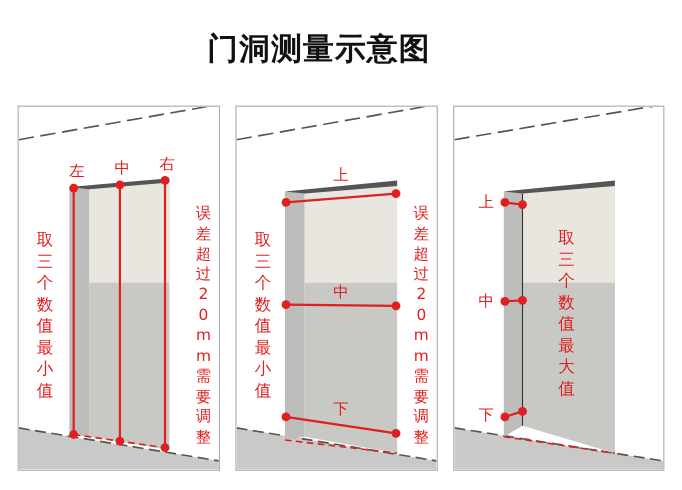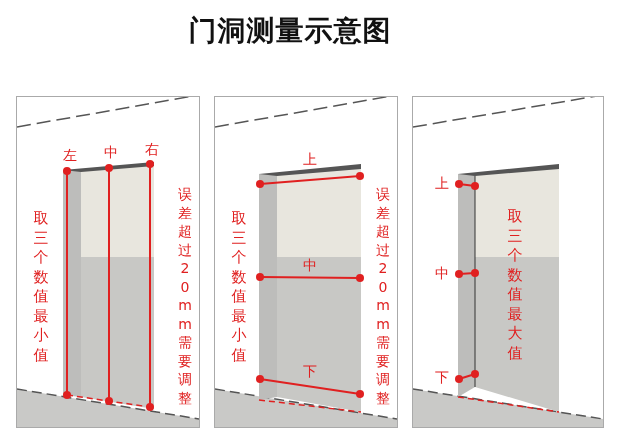--- a/index.html
+++ b/index.html
@@ -1,17 +1,17 @@
 <!DOCTYPE html>
 <html><head>
 <meta charset="utf-8">
 <style>
   html, body { margin:0; padding:0; background:#fff; }
   body { width:620px; height:445px; position:relative; overflow:hidden; font-family:"DejaVu Sans", sans-serif; }
-  .title { position:absolute; top:12px; left:0; width:580px; text-align:center; font-size:28px; font-weight:bold; color:#111; letter-spacing:1px; }
+  .title { position:absolute; top:26px; left:0; width:580px; text-align:center; font-size:28px; font-weight:bold; color:#111; letter-spacing:1px; }
   .panel { position:absolute; top:96px; height:330px; border:1px solid #aaa; background:#fff; overflow:hidden; }
   .panel svg { position:absolute; left:0; top:0; }
   .vtext { position:absolute; color:#e02020; font-size:15px; line-height:19.5px; width:16px; text-align:center; }
   .lbl { position:absolute; color:#e02020; font-size:14px; }
 </style>
 </head>
 <body>
 
 <div class="title">门洞测量示意图</div>
 

